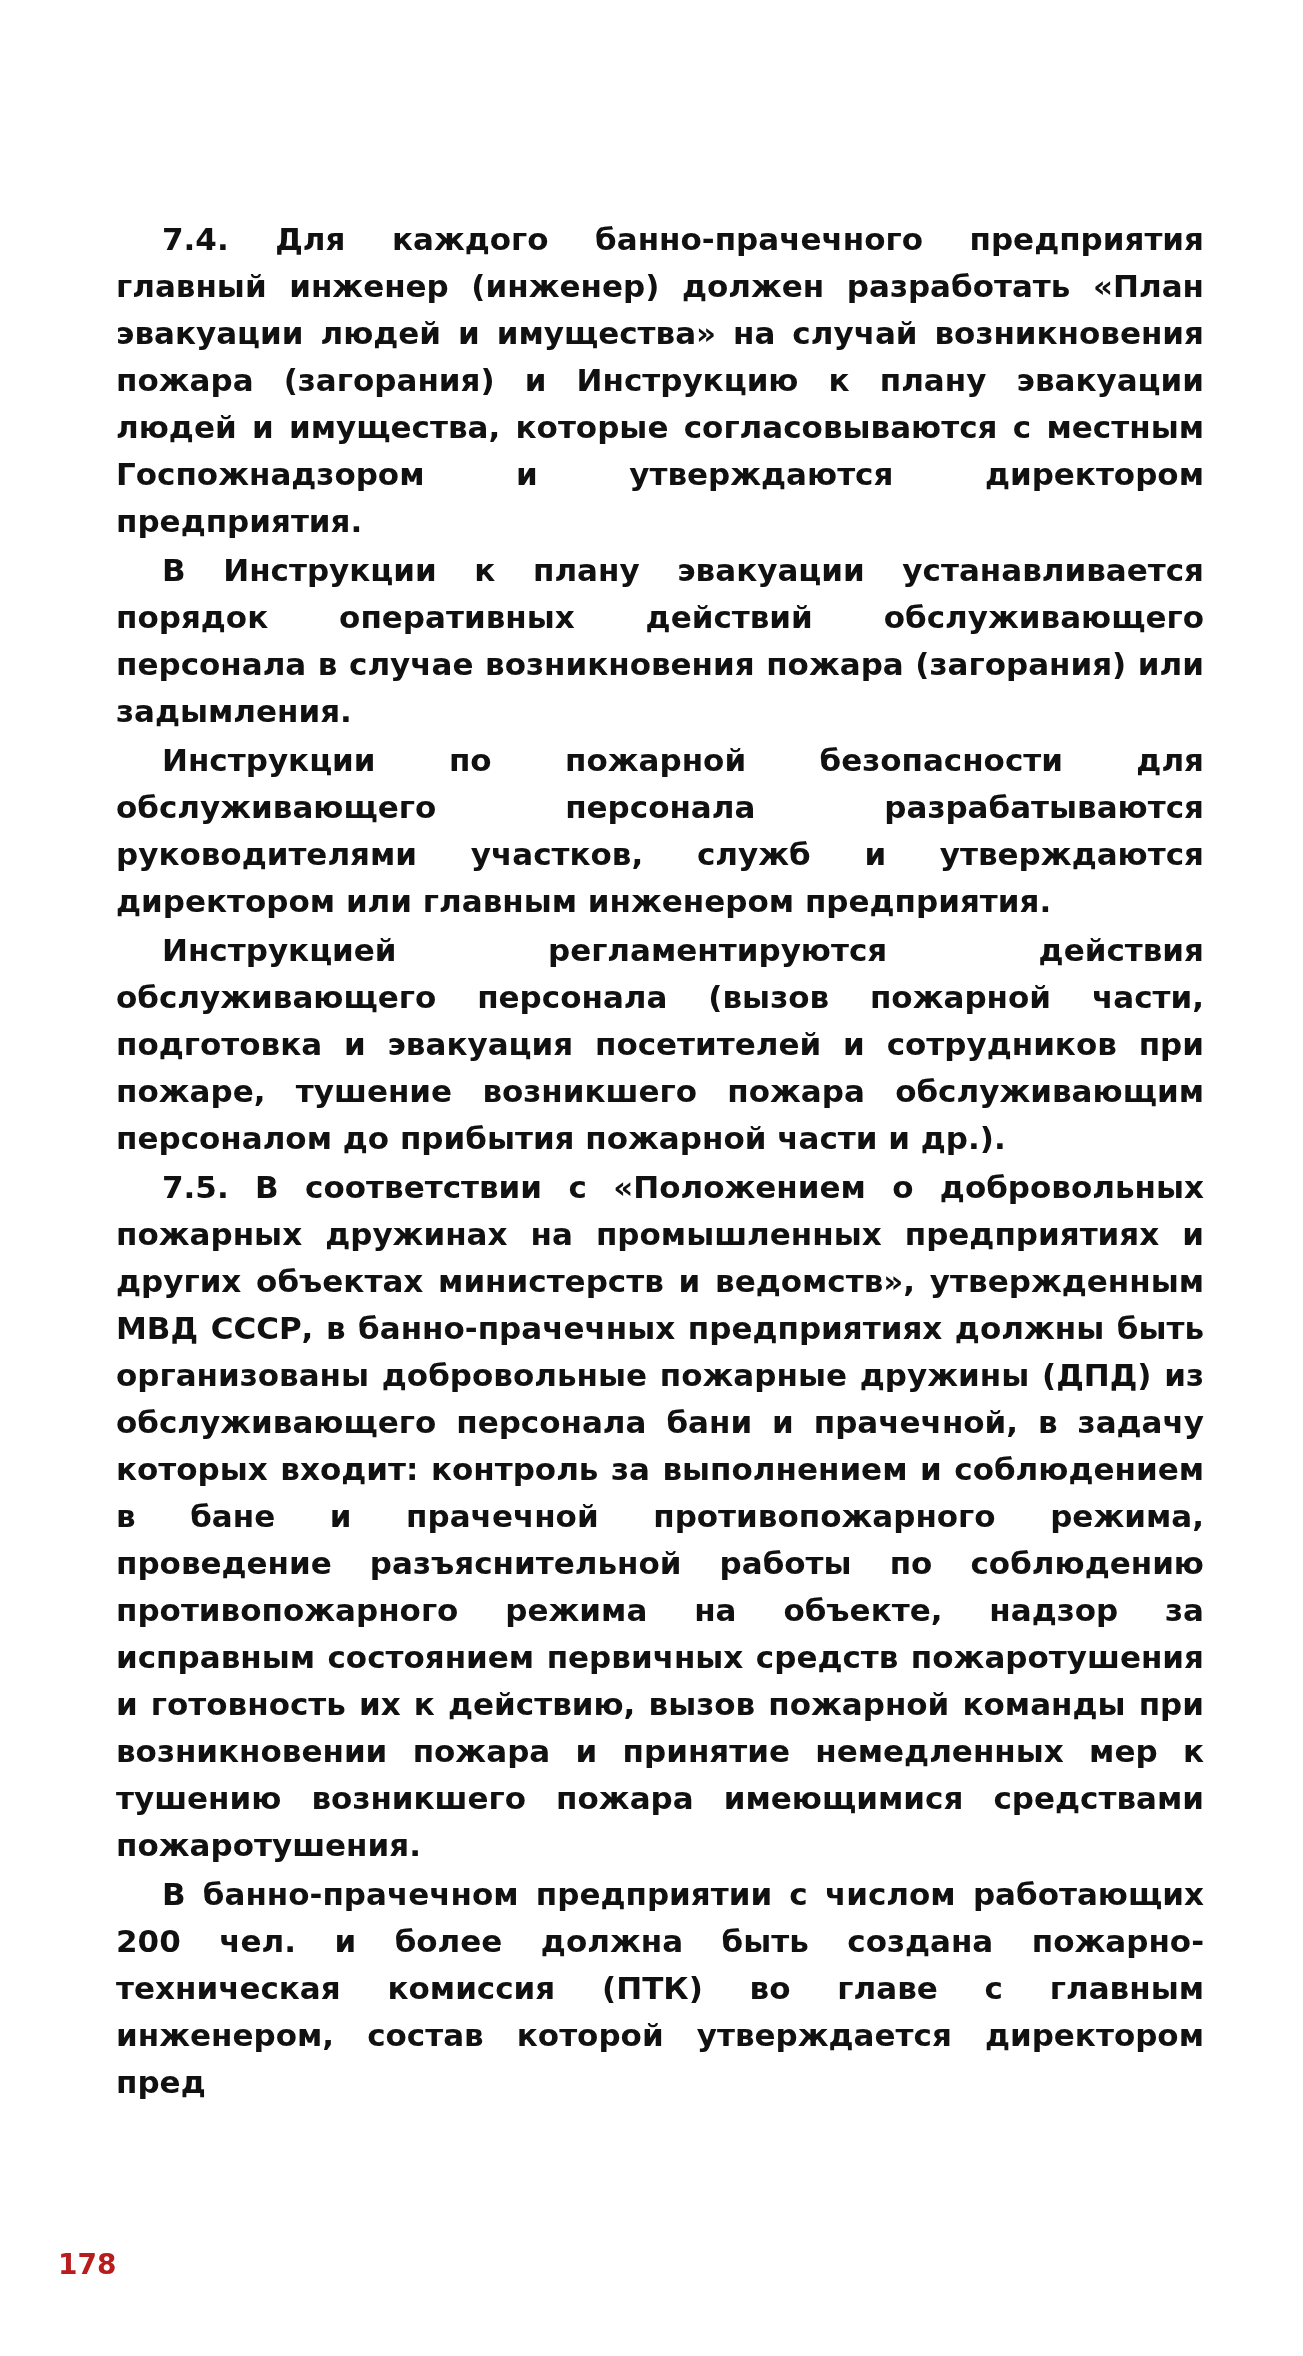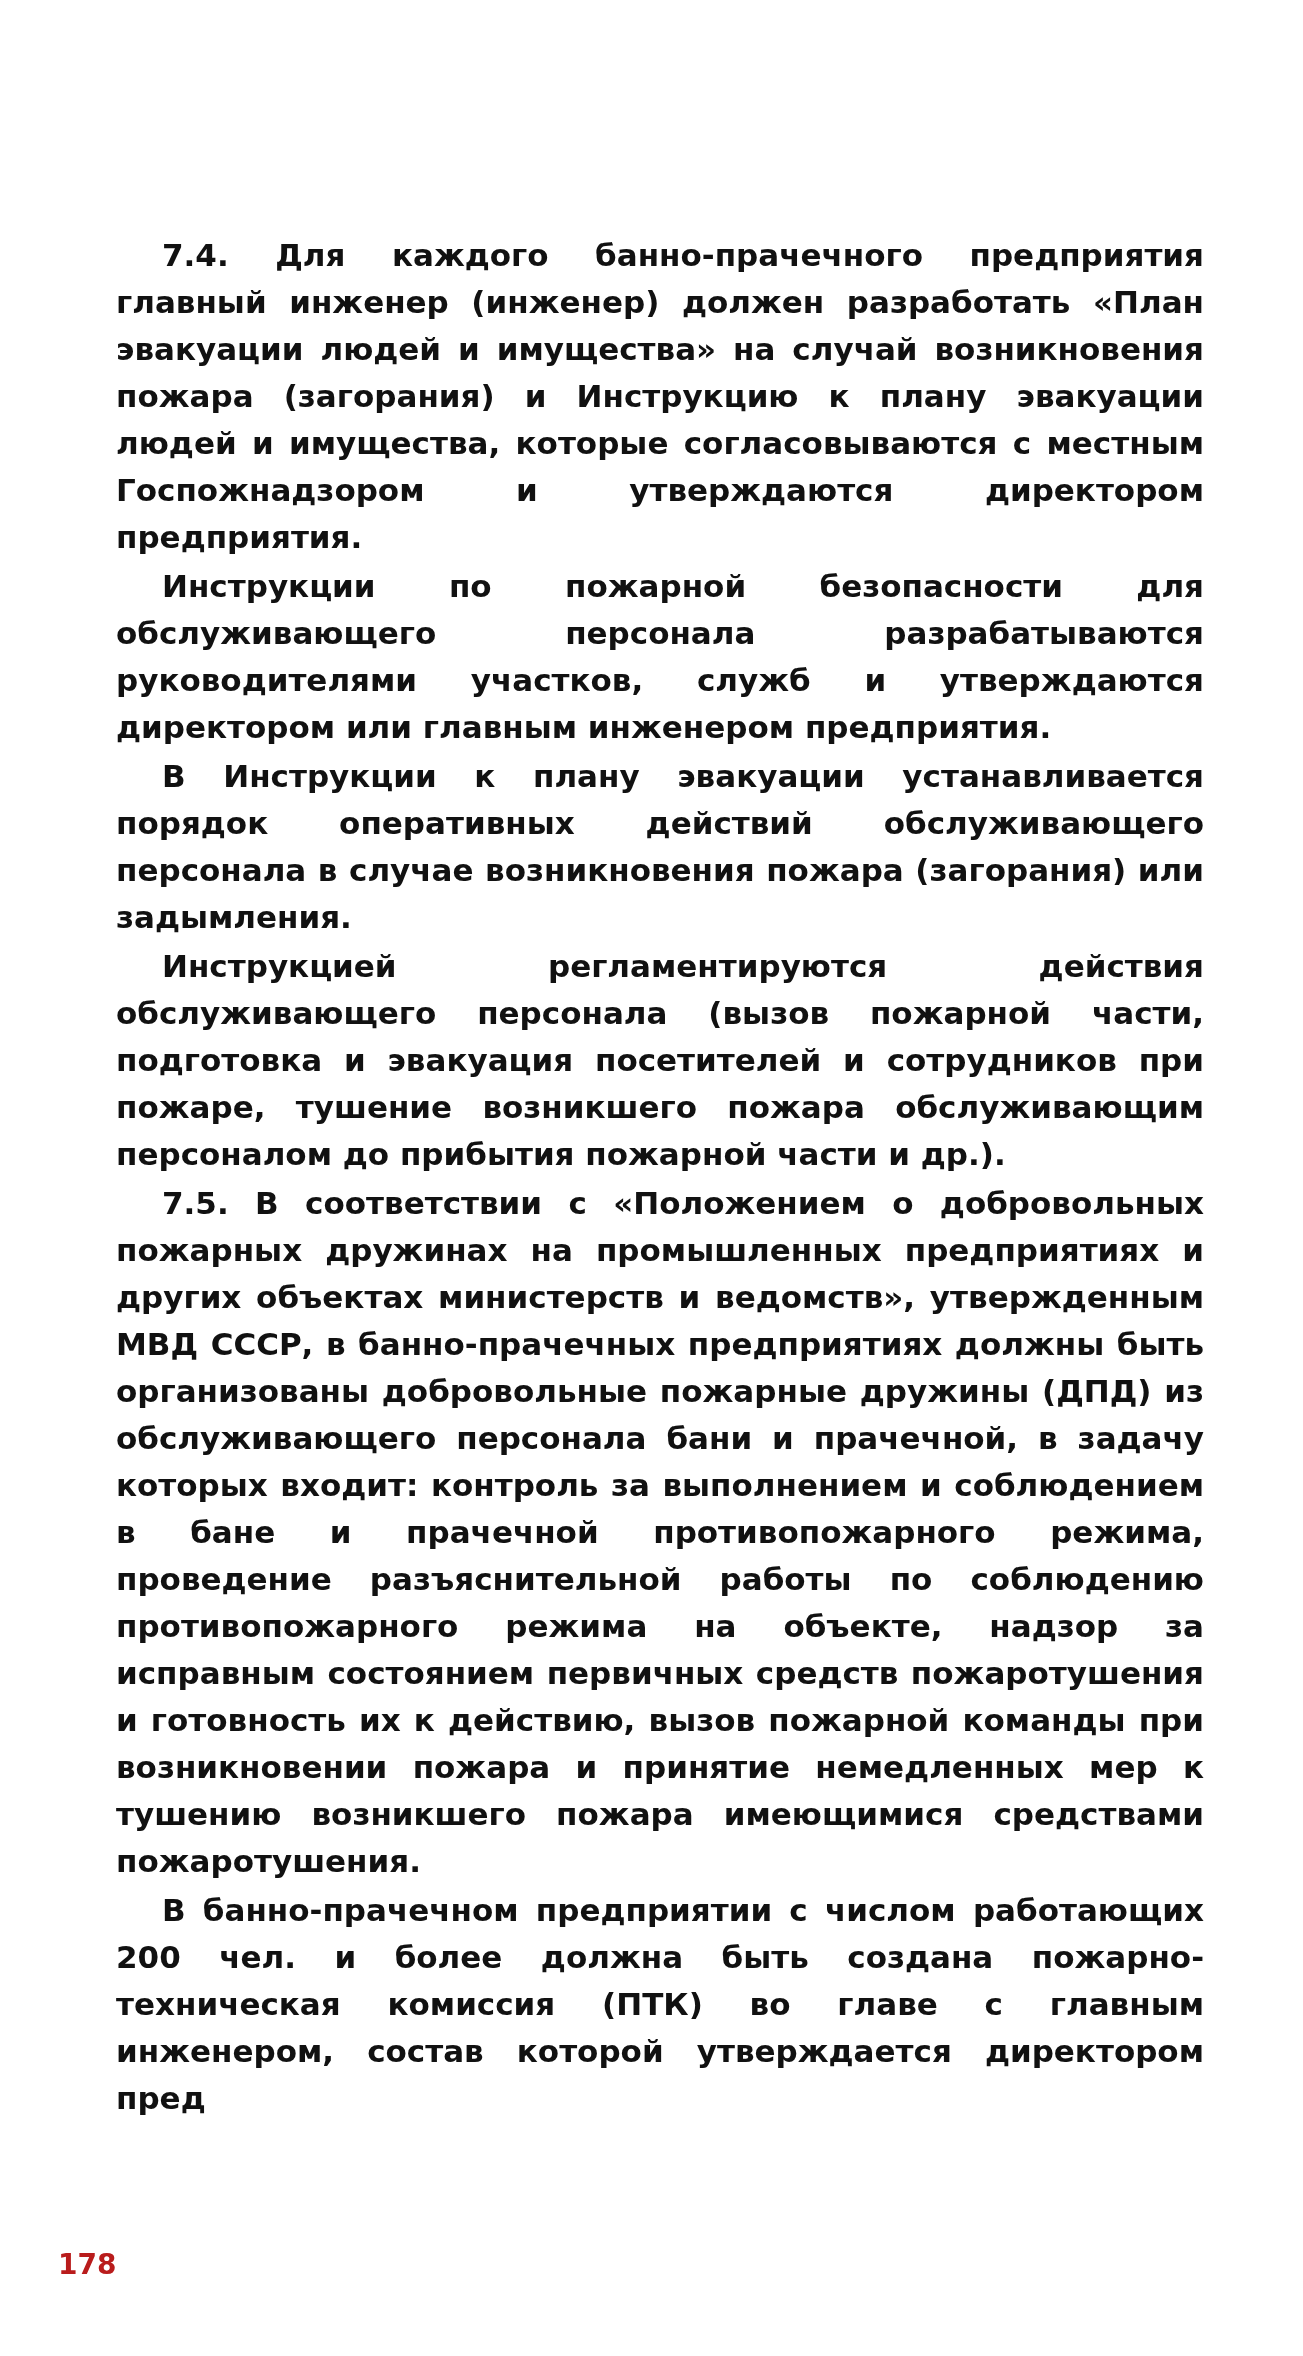--- a/index.html
+++ b/index.html
@@ -11,21 +11,21 @@
     position: relative;
     width: 1303px;
     height: 2356px;
     background: #ffffff;
     box-sizing: border-box;
     overflow: hidden;
   }
   .content {
     position: absolute;
     left: 116px;
-    top: 232px;
+    top: 216px;
     width: 1088px;
   }
   p.para {
     margin: 0 0 0 0;
     font-family: "DejaVu Sans", sans-serif;
     font-size: 31px;
     line-height: 47px;
     color: #111111;
     text-align: justify;
     text-justify: inter-word;
@@ -61,23 +61,23 @@
   }
 </style>
 </head>
 <body>
 
 <div class="page">
   <div class="content">
 
     <p class="para dense"><span class="indent"></span><span>7.4. Для каждого банно-прачечного предприятия главный инженер (инженер) должен разработать «План эвакуации людей и имущества» на случай возникновения пожара (загорания) и Инструкцию к плану эвакуации людей и имущества, которые согласовываются с местным Госпожнадзором и утверждаются директором предприятия.</span></p>
 
+    <p class="para dense"><span class="indent"></span><span>В Инструкции к плану эвакуации устанавливается порядок оперативных действий обслуживающего персонала в случае возникновения пожара (загорания) или задымления.</span></p>
+
     <p class="para dense"><span class="indent"></span><span>Инструкции по пожарной безопасности для обслуживающего персонала разрабатываются руководителями участков, служб и утверждаются директором или главным инженером предприятия.</span></p>
-
-    <p class="para dense"><span class="indent"></span><span>В Инструкции к плану эвакуации устанавливается порядок оперативных действий обслуживающего персонала в случае возникновения пожара (загорания) или задымления.</span></p>
 
     <p class="para faded"><span class="indent"></span><span>Инструкцией регламентируются действия обслуживающего персонала (вызов пожарной части, подготовка и эвакуация посетителей и сотрудников при пожаре, тушение возникшего пожара обслуживающим персоналом до прибытия пожарной части и др.).</span></p>
 
     <p class="para dense"><span class="indent"></span><span>7.5. В соответствии с «Положением о добровольных пожарных дружинах на промышленных предприятиях и других объектах министерств и ведомств», утвержденным МВД СССР, в банно-прачечных предприятиях должны быть организованы добровольные пожарные дружины (ДПД) из обслуживающего персонала бани и прачечной, в задачу которых входит: контроль за выполнением и соблюдением в бане и прачечной противопожарного режима, проведение разъяснительной работы по соблюдению противопожарного режима на объекте, надзор за исправным состоянием первичных средств пожаротушения и готовность их к действию, вызов пожарной команды при возникновении пожара и принятие немедленных мер к тушению возникшего пожара имеющимися средствами пожаротушения.</span></p>
 
 
     <p class="para fadedmore"><span class="indent"></span><span>В банно-прачечном предприятии с числом работающих 200 чел. и более должна быть создана пожарно-техническая комиссия (ПТК) во главе с главным инженером, состав которой утверждается директором пред</span></p>
 
   </div>
 

